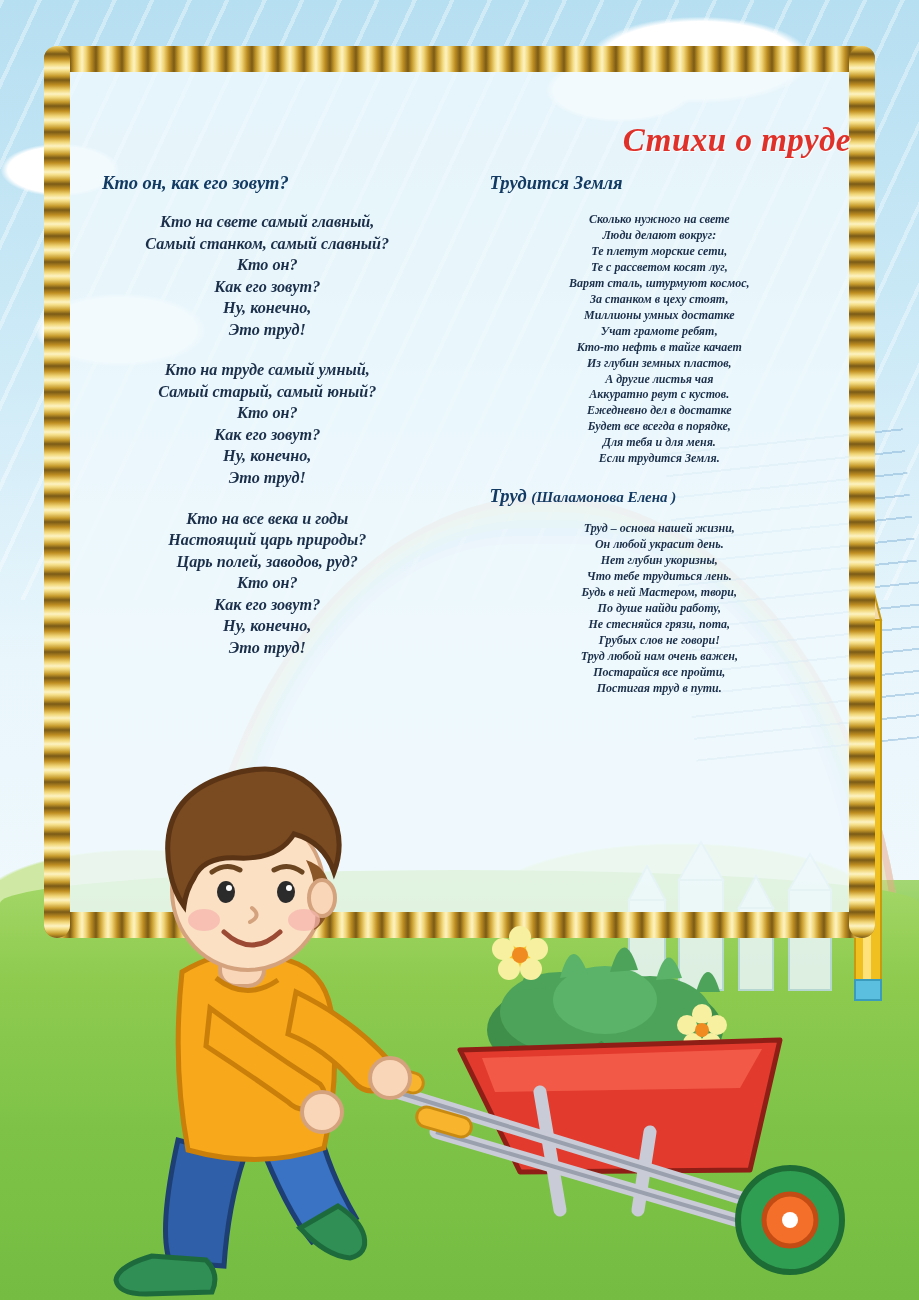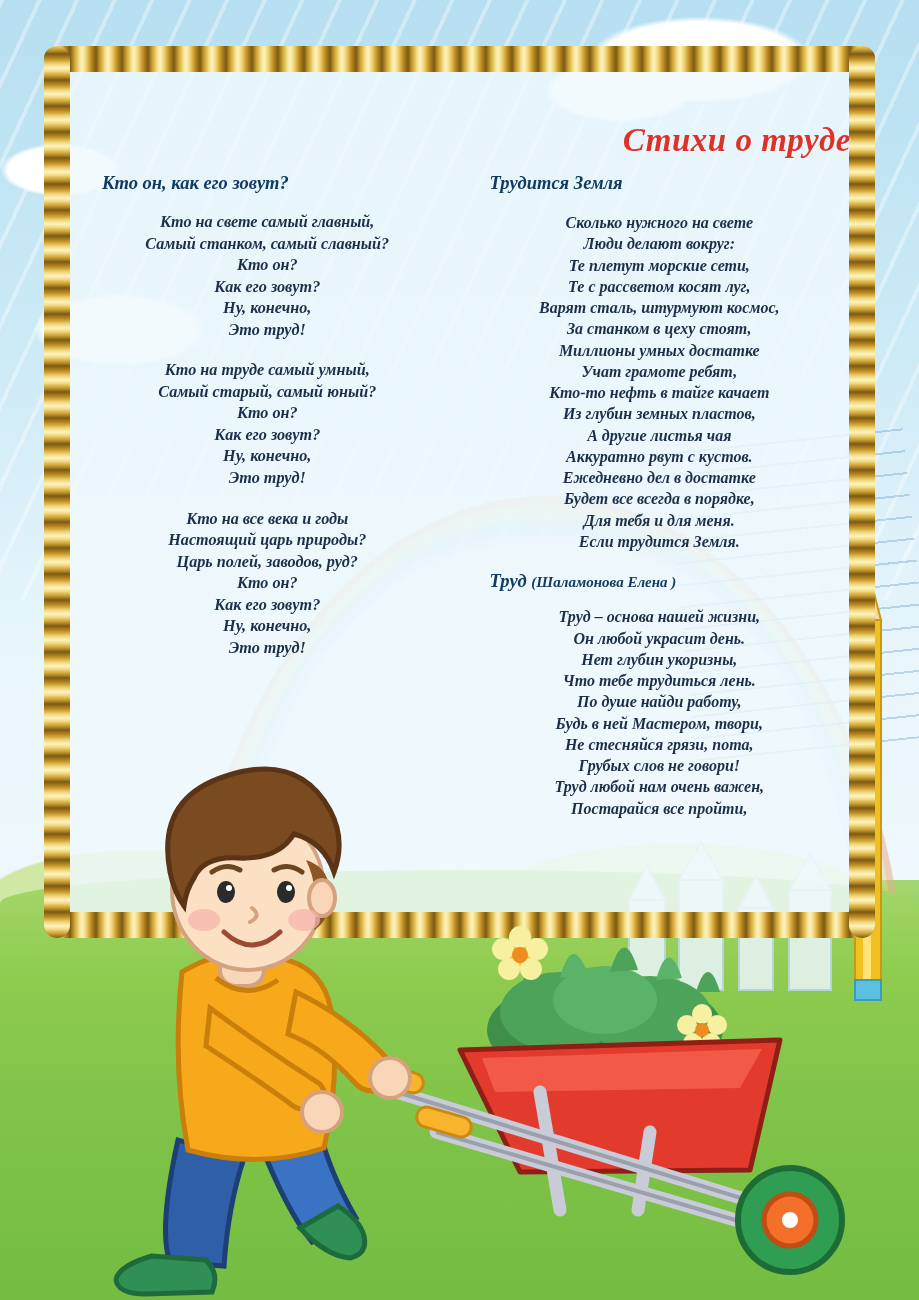--- a/index.html
+++ b/index.html
@@ -176,21 +176,21 @@
   }
   .line {
     font-size: 16.2px;
     font-style: italic;
     font-weight: bold;
     color: #1b2f4a;
     line-height: 1.33;
     white-space: nowrap;
     text-align: center;
   }
-  .col-right .line { font-size: 16px; }
+  .col-right .line { font-size: 12px; }
   .col-right .poem-title { margin-left: 2px; }
 
   
   .illustration {
     position: absolute;
     left: 90px; bottom: 0;
     width: 780px; height: 560px;
   }
 </style>
 </head>
@@ -297,26 +297,27 @@
         <div class="poem-title with-author">
           <span>Труд</span>
           <span class="poem-author">(Шаламонова Елена )</span>
         </div>
 
         <div class="stanza">
           <div class="line">Труд – основа нашей жизни,</div>
           <div class="line">Он любой украсит день.</div>
           <div class="line">Нет глубин укоризны,</div>
           <div class="line">Что тебе трудиться лень.</div>
+          <div class="line">Будь в ней Мастером, твори,</div>
           <div class="line">По душе найди работу,</div>
-          <div class="line">Будь в ней Мастером, твори,</div>
           <div class="line">Не стесняйся грязи, пота,</div>
           <div class="line">Грубых слов не говори!</div>
           <div class="line">Труд любой нам очень важен,</div>
           <div class="line">Постарайся все пройти,</div>
+          <div class="line"> Постигая труд в пути.</div>
         </div>
       </div>
 
     </div>
   </div>
 
   <svg class="illustration" viewBox="0 0 780 560">
 
     <g>
 

